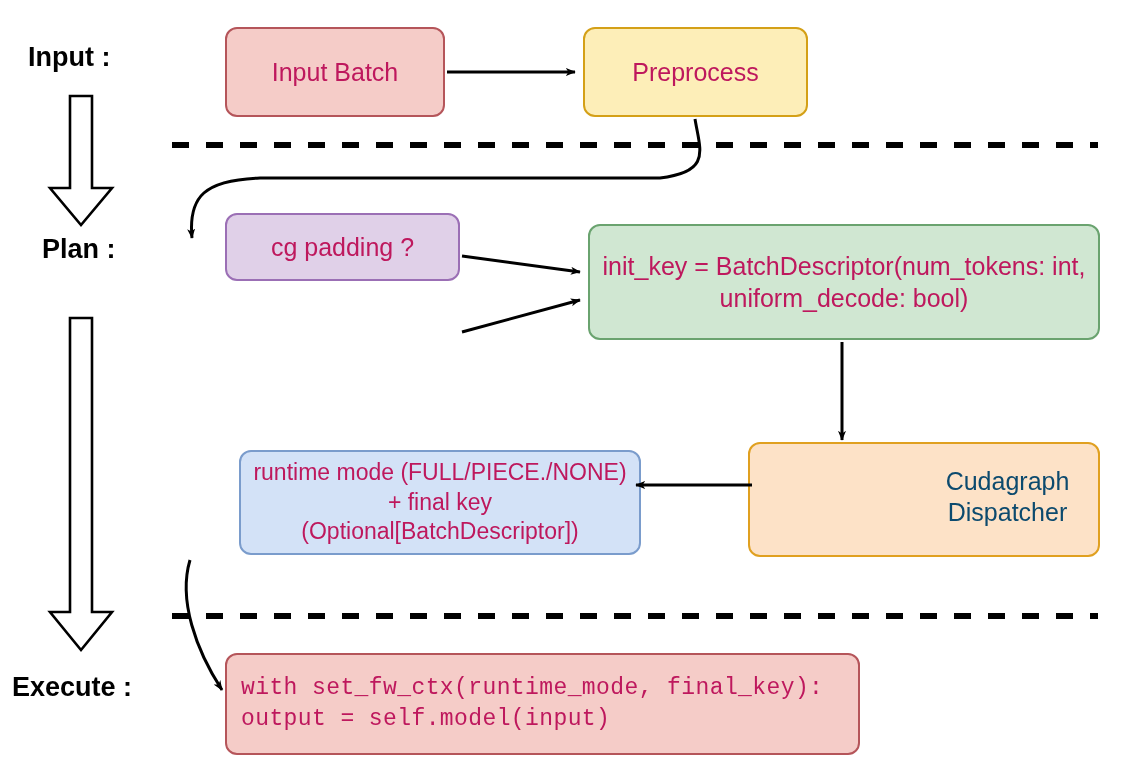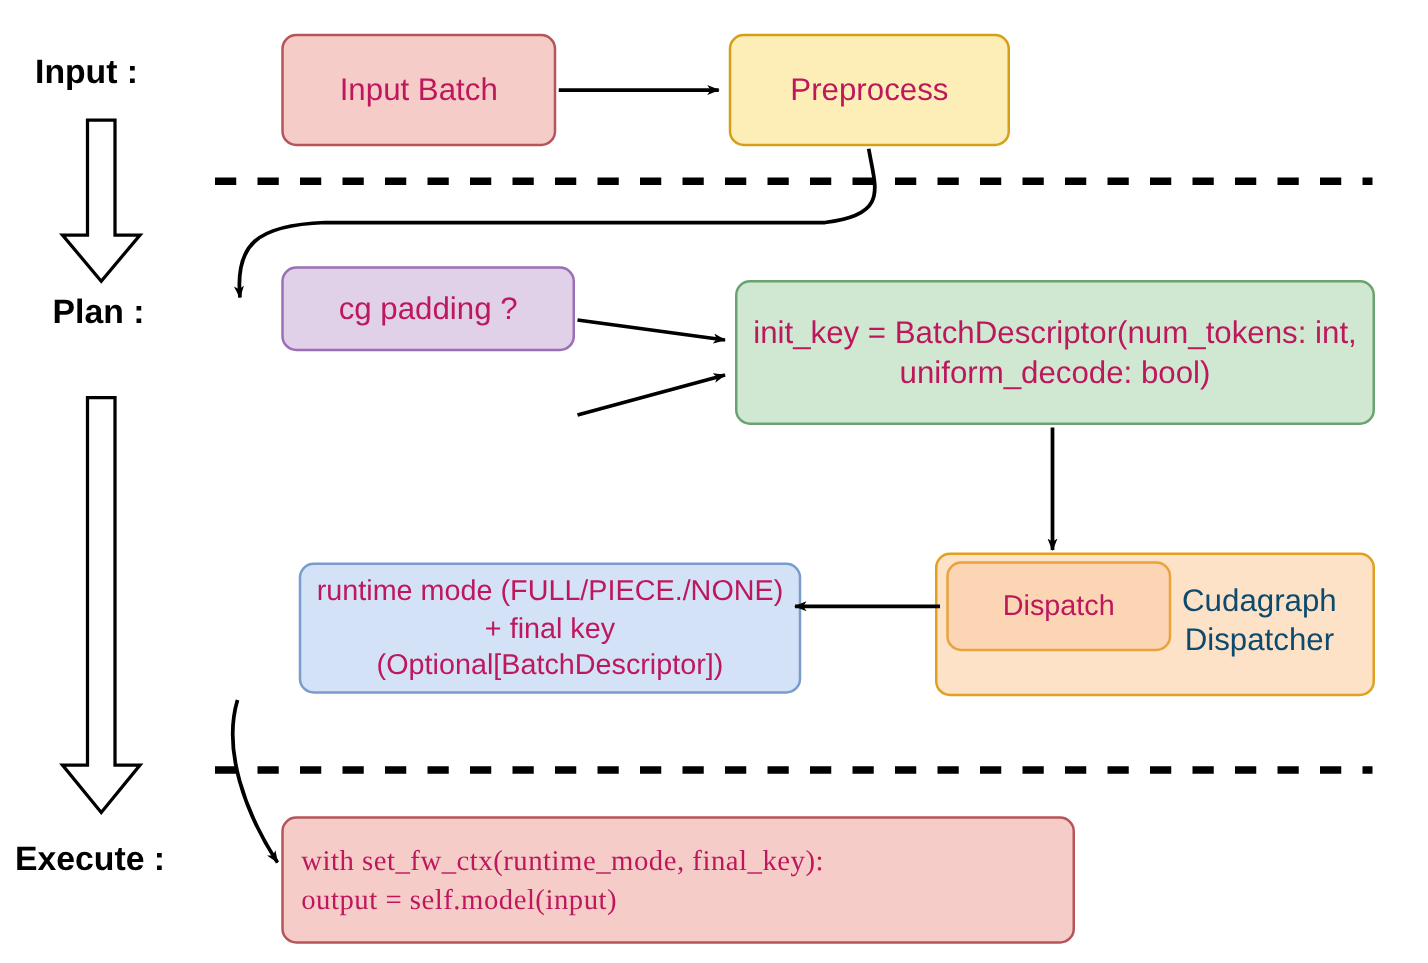--- a/index.html
+++ b/index.html
@@ -42,21 +42,21 @@
     line-height: 1.28;
   }
   .node-text {
     display: block;
     width: 100%;
     padding: 0 8px;
     box-sizing: border-box;
     white-space: pre-line;
   }
   .code-node {
-    font-family: Liberation Serif, serif;
+    font-family: Liberation Mono, monospace;
     font-size: 23px;
     text-align: left;
     justify-content: flex-start;
     letter-spacing: 0.4px;
   }
   .code-node .node-text {
     text-align: left;
     padding-left: 14px;
     line-height: 1.35;
   }
@@ -104,23 +104,20 @@
 
   <div class="node" style="left:588px; top:224px; width:512px; height:116px; font-size:25px; background:#d0e7d2; border-color:#6aa36f;">
     <span class="node-text">init_key = BatchDescriptor(num_tokens: int,
 uniform_decode: bool)</span>
   </div>
 
   <div class="node" style="left:748px; top:442px; width:352px; height:115px; background:#fde2c7; border-color:#e0a020;"></div>
   <div class="group-title" style="left:920px; top:466px; width:175px;">Cudagraph
 Dispatcher</div>
 
-  <div class="node" style="left:757px; top:449px; width:180px; height:72px; font-size:23px; background:#fcd5b4; border-color:#e8a33d;">
-    <span class="node-text">Dispatch</span>
-  </div>
 
   <div class="node" style="left:228px; top:450px; width:402px; height:105px; font-size:23px; background:#d3e2f7; border-color:#7a9ccc;margin-left:11px;">
     <span class="node-text">runtime mode (FULL/PIECE./NONE)
 + final key (Optional[BatchDescriptor])</span>
   </div>
 
   <div class="node code-node" style="left:225px; top:653px; width:635px; height:102px; background:#f5ccc8; border-color:#b5555a;">
     <span class="node-text">with set_fw_ctx(runtime_mode, final_key):
     output = self.model(input)</span>
   </div>

